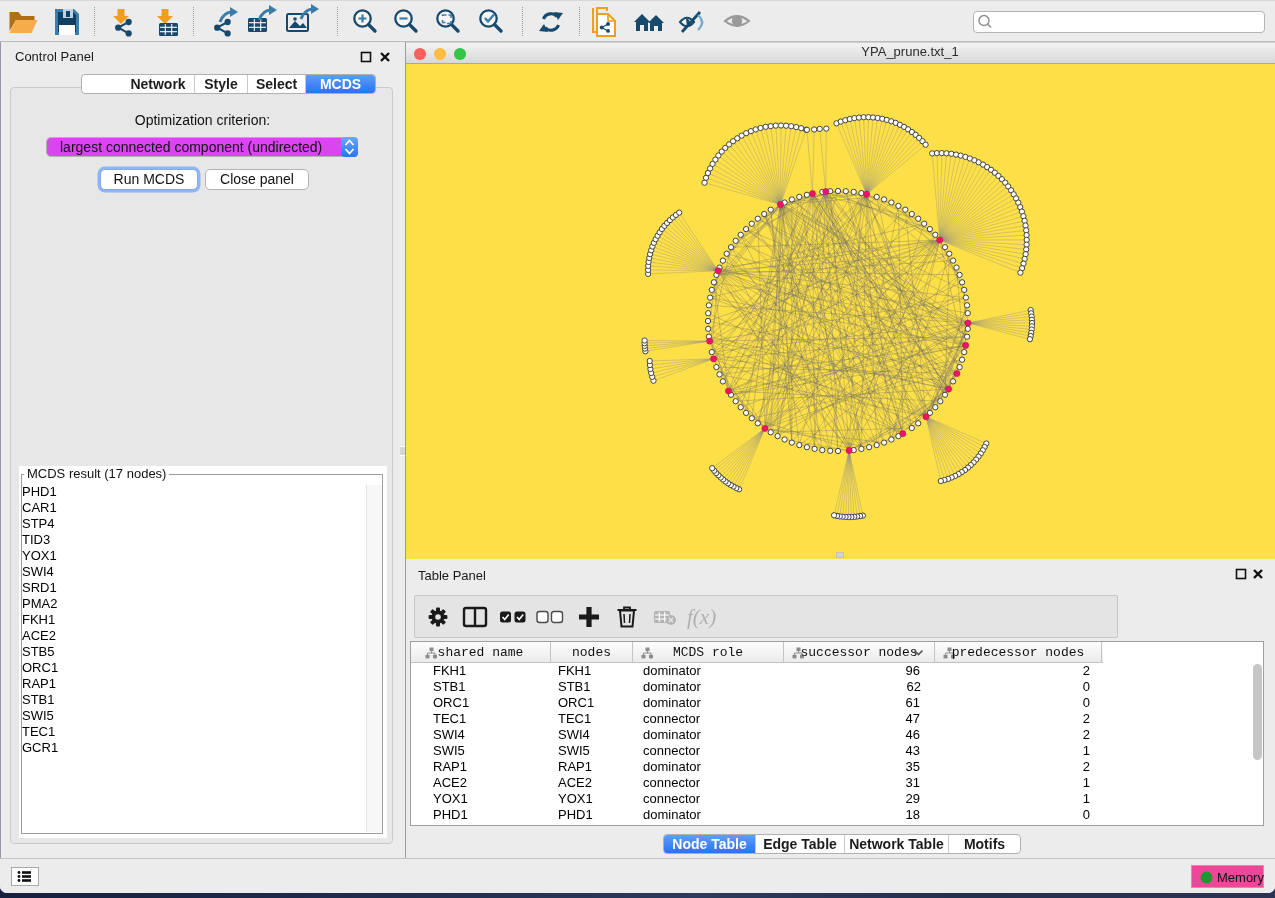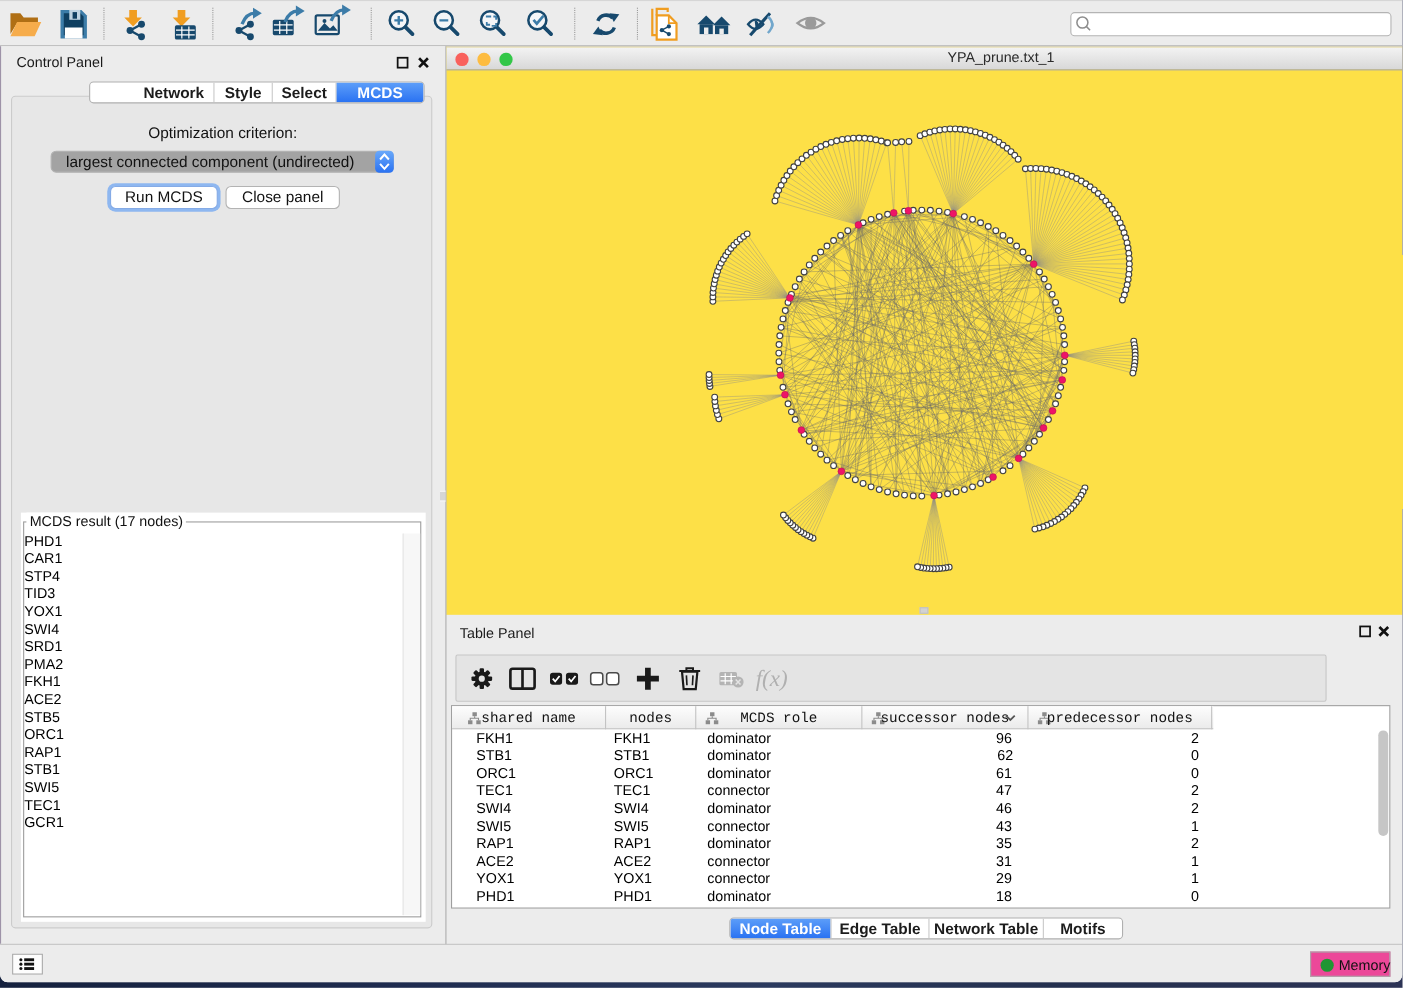--- a/index.html
+++ b/index.html
@@ -19,21 +19,21 @@
   .wicon { position:absolute; top:9px; }
   #tabbox { position:absolute; left:9px; top:45px; width:383px; height:757px; background:#e7e7e7;
             border:1px solid #cbcbcb; border-radius:4px; }
   .seg { position:absolute; display:flex; border:1px solid #b0b0b0; border-radius:4px; background:#fff;
           overflow:hidden; font-size:14px; font-weight:600; color:#1c1c1c; height:20px; }
   .tab { display:flex; align-items:center; justify-content:center; border-right:1px solid #c9c9c9; }
   .tab:last-child { border-right:none; }
   .tab.sel { background:linear-gradient(#5d9ef9,#2a72f2); color:#fff; }
   #tabs { left:80px; top:32px;padding-left:40px; }
   #optlabel { position:absolute; left:0; top:70px; width:403px; text-align:center; font-size:14px; color:#111; }
-  #dropdown { position:absolute; left:45px; top:95px; width:312px; height:20px; background:#a3a3a3;
+  #dropdown { position:absolute; left:45px; top:95px; width:312px; height:20px; background:#d946ef;
               border:1px solid #b3b3b3; border-radius:5px; font-size:14px; color:#111; }
   #dd-btn { position:absolute; right:-1px; top:-1px; width:17px; height:20px; border-radius:4px;
             background:linear-gradient(#6aa9fa,#2a72f2); }
   .btn { position:absolute; height:21px; background:#fff; border:1px solid #b3b3b3; border-radius:5px;
          font-size:14px; color:#111; text-align:center; line-height:19px; }
   #btn-run { left:99px; top:127px; width:98px; box-shadow:0 0 0 2.5px rgba(112,167,243,.75); border-color:#85abe6; }
   #btn-close { left:204px; top:127px; width:104px; }
   #mcdsbox { position:absolute; left:18px; top:424px; width:368px; height:372px; background:#fff; }
   #mcds-border { position:absolute; left:2px; top:8px; width:362px; bottom:4px; border:1px solid #9d9d9d; }
   #mcds-legend { position:absolute; left:5px; top:0px; background:#fff; padding:0 3px; font-size:13px; color:#111; }
@@ -43,21 +43,21 @@
   #vdiv-handle { position:absolute; left:400px; top:446px; width:5px; height:10px; background:#d6d6d6;
                  border-top:1px solid #fff; border-bottom:1px solid #fff; }
   #netframe { position:absolute; left:406px; top:42px; width:869px; height:517px; background:#fde047; }
   #net-titlebar { position:absolute; left:0; top:0; width:869px; height:22px;
                   background:linear-gradient(#f3f3f3,#d8d8d8); border-bottom:1px solid #a8a8a8; border-top:1px solid #cfcfcf; }
   .tl { position:absolute; top:5px; width:11.5px; height:11.5px; border-radius:50%; }
   #net-title { position:absolute; left:0; top:1px; width:1008px; text-align:center; font-size:13px; color:#2b2b2b; }
   #split-handle { position:absolute; left:836px; top:552px; width:8px; height:6px; background:#d2d2d2; border:1px solid #c0c0c0; }
   #tablepanel { position:absolute; left:406px; top:559px; width:869px; height:300px; background:#ececec; }
   #tp-title { position:absolute; left:12px; top:9px; font-size:13px; color:#1a1a1a; }
-  #tp-toolbar { position:absolute; left:8px; top:36px; width:792px; height:43px; background:#e4e4e4;
+  #tp-toolbar { position:absolute; left:8px; top:36px; width:704px; height:43px; background:#e4e4e4;
                 border:1px solid #c6c6c6; border-radius:2px; }
   #tbl { position:absolute; left:4px; top:82px; width:854px; height:185px; background:#fff; border:1px solid #9f9f9f; }
   #tbl-head { position:absolute; left:0; top:0; width:692px; height:21px; background:linear-gradient(#fdfdfd,#ebebeb);
               border-bottom:1px solid #c0c0c0; font-size:13px; color:#111;font-family:Liberation Mono, monospace; }
   .hcol { position:absolute; top:0; height:21px; border-right:1px solid #c3c3c3; }
   .hlabel { position:absolute; width:100%; text-align:center; top:3px; }
   #tbl-sb { position:absolute; left:841px; top:1px; width:11px; height:182px; }
   #tbl-thumb { position:absolute; left:1px; top:21px; width:9px; height:96px; background:#c6c6c6; border-radius:5px; }
   .row { position:absolute; left:0; width:100%; font-size:13px; color:#000; height:16px; line-height:16px; }
   #bt-tabs { left:663px; top:834px; position:absolute; }
@@ -206,21 +206,21 @@
         <rect x="1.5" y="1.5" width="9" height="9" fill="none" stroke="#111" stroke-width="1.6"></rect>
       </svg>
     <svg class="wicon" style="left:378px" width="12" height="12" viewBox="0 0 12 12">
         <path d="M2,2 L10,10 M10,2 L2,10" stroke="#111" stroke-width="2.4"></path>
       </svg>
     <div id="tabbox"></div>
     <div class="seg" id="tabs">
       <div class="tab" style="width:73px">Network</div>
       <div class="tab" style="width:53px">Style</div>
       <div class="tab" style="width:58px">Select</div>
-      <div class="tab sel" style="width:79px">MCDS</div>
+      <div class="tab sel" style="width:69px">MCDS</div>
     </div>
     <div id="optlabel">Optimization criterion:</div>
     <div id="dropdown">
         <span style="position:absolute;left:13px;top:1px">largest connected component (undirected)</span>
       <div id="dd-btn"><svg width="17" height="20" viewBox="0 0 17 20">
             <path d="M4.5,8 L8.5,3.5 L12.5,8 M4.5,12 L8.5,16.5 L12.5,12" stroke="#fff" stroke-width="1.8" fill="none"></path>
           </svg></div>
     </div>
     <div class="btn" id="btn-run">Run MCDS</div>
     <div class="btn" id="btn-close">Close panel</div>

